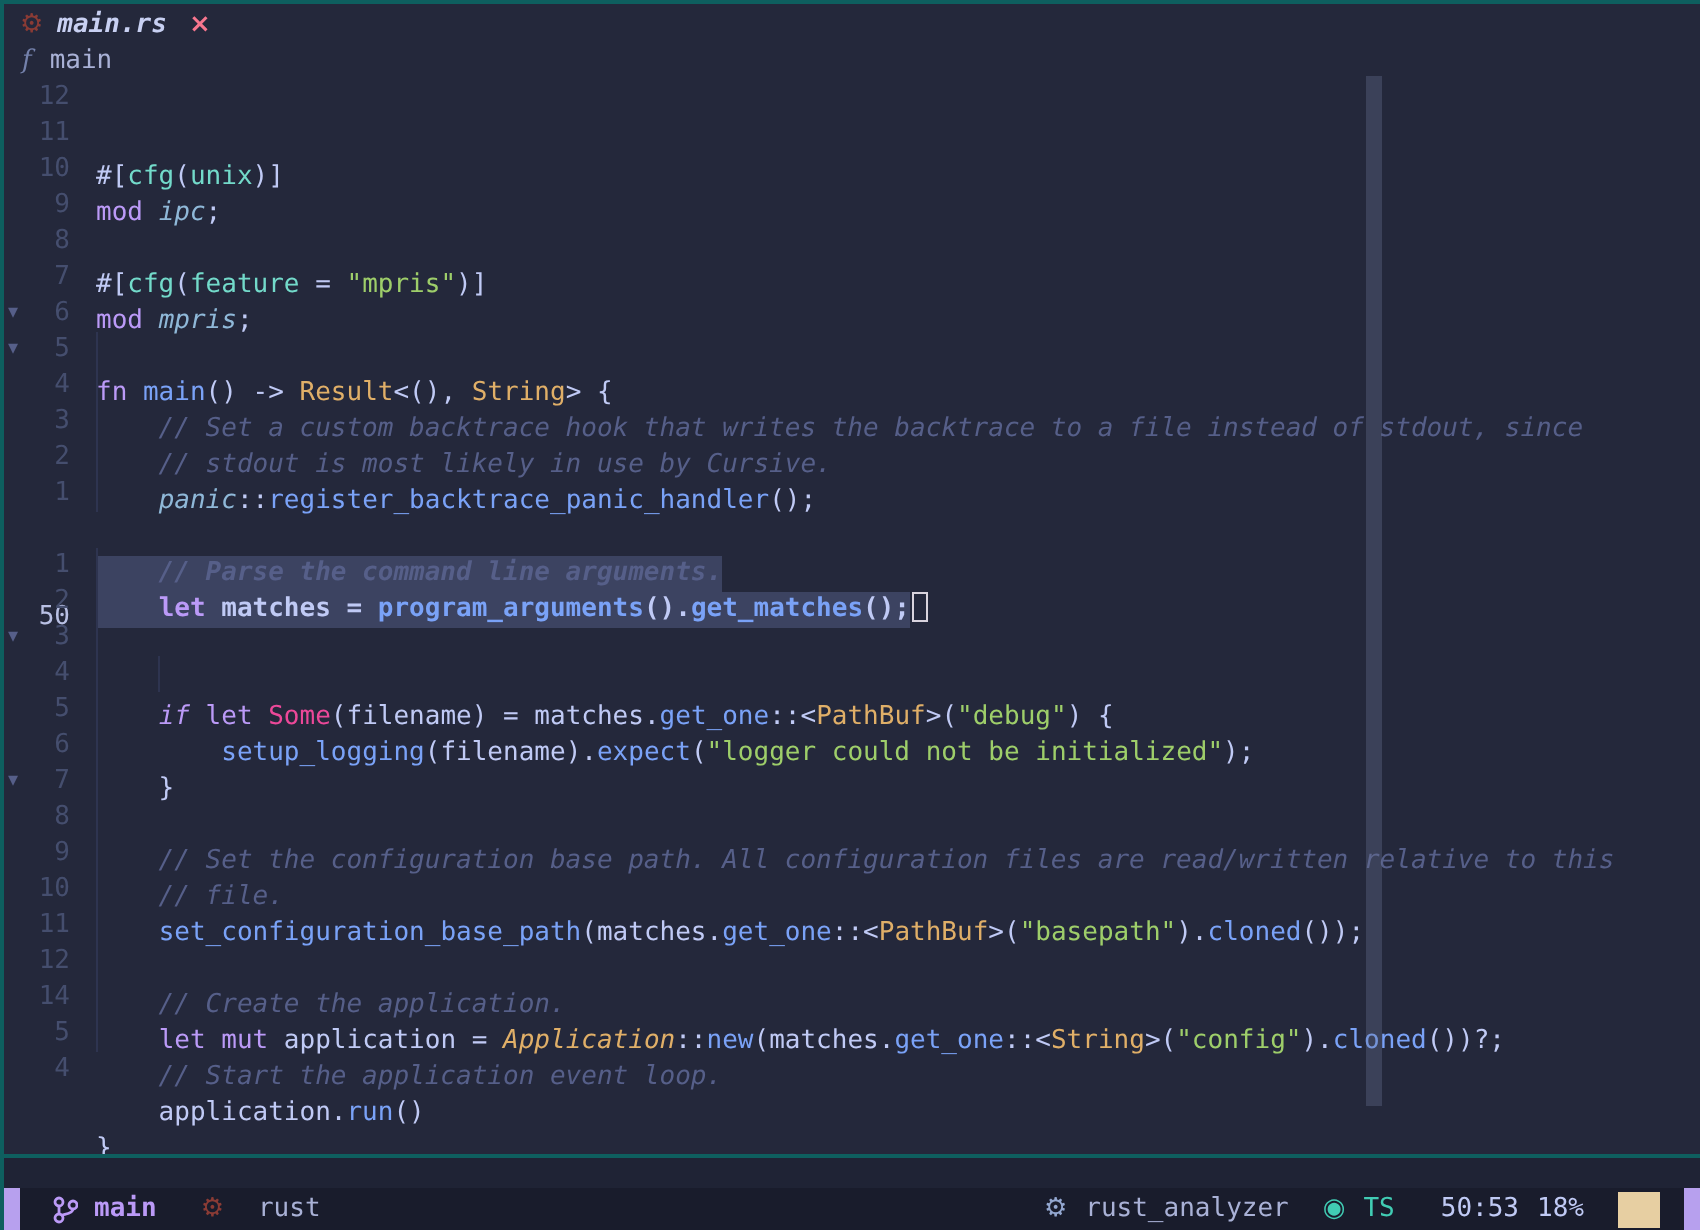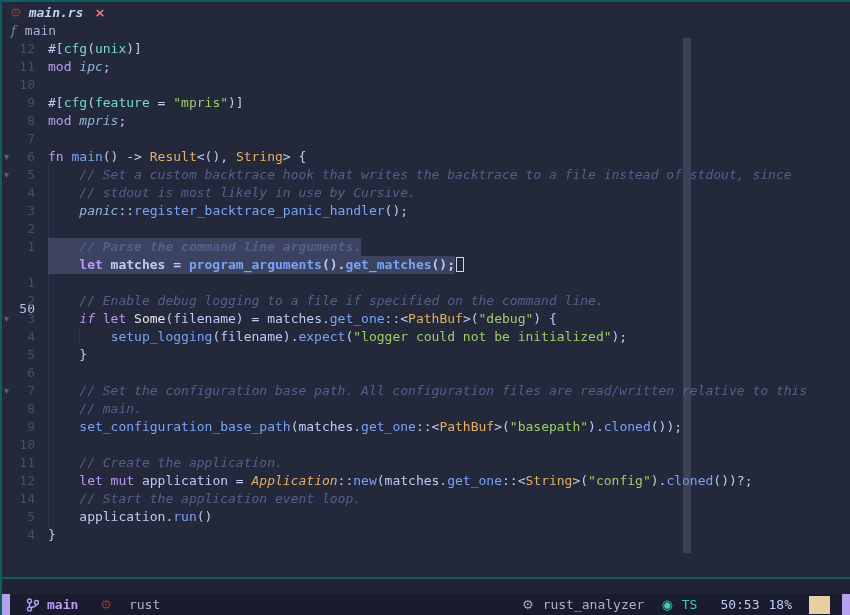--- a/index.html
+++ b/index.html
@@ -32,35 +32,35 @@
   .code-area { flex:1; position:relative; padding-top:2px; overflow:hidden; }
   .row { display:flex; height:18px; line-height:18px; white-space:pre; }
   .gut { width:40px; flex:none; display:flex;justify-content:center; }
   .fold { width:13px; flex:none; padding-left:2px; color:#565f89; font-size:10px;
           font-family:"DejaVu Sans",sans-serif; line-height:18px; }
   .ln { flex:1; text-align:right; padding-right:7px; color:#454e6e; }
   .ln.act { color:#b9c0e4;margin-top:44px; }
   .codeline { position:relative; flex:1; padding-left:6px; }
   .g { position:absolute; top:0; bottom:0; width:1px; background:#2e3450; }
   .guide1 { left:6px; } .guide2 { left:37px; }
-  .wrap { position:relative; display:inline-block; height:18px; }
+  .wrap { position:relative; display:inline-block; height:18px;margin-top:40px; }
   .wrap.sel { background:#3c4361; }
   .emph .tok { font-weight:bold; }
 
   .tok.tx  { color:#c0caf5; }
   .tok.kw  { color:#bb9af7; }
   .tok.kwi { color:#bb9af7; font-style:italic; }
   .tok.fn  { color:#7aa2f7; }
   .tok.str { color:#9ece6a; }
   .tok.typ { color:#e0af68; }
   .tok.typi{ color:#e0af68; font-style:italic; }
   .tok.mod { color:#8fb8d8; font-style:italic;text-align:center; }
   .tok.cm  { color:#565f89; font-style:italic; }
   .tok.teal{ color:#73daca; }
-  .tok.org { color:#e5e5e5; }
+  .tok.org { color:#ec4899; }
 
   .cursor { display:inline-block; width:8px; height:15px; border:1px solid #d9d3dd;
             vertical-align:-3px; margin-left:1px; }
 
   .scrollbar { position:absolute; left:681px; top:0; width:8px; height:515px;
                background:rgba(108,118,152,0.32); }
 
   
   .pane-sep { height:2px; background:#0e5f5f; flex:none; }
   .cmdline { height:15px; background:#1f2335; flex:none; }
@@ -108,27 +108,27 @@
         <div class="row"><div class="gut"><span class="fold"></span><span class="ln">8</span></div><div class="codeline"><span class="wrap"><span class="tok kw">mod </span><span class="tok mod">mpris</span><span class="tok tx">;</span></span></div></div>
         <div class="row"><div class="gut"><span class="fold"></span><span class="ln">7</span></div><div class="codeline"><span class="wrap"></span></div></div>
         <div class="row"><div class="gut"><span class="fold">▾</span><span class="ln">6</span></div><div class="codeline"><span class="wrap"><span class="tok kw">fn </span><span class="tok fn">main</span><span class="tok tx">() -&gt; </span><span class="tok typ">Result</span><span class="tok tx">&lt;(), </span><span class="tok typ">String</span><span class="tok tx">&gt; {</span></span></div></div>
         <div class="row"><div class="gut"><span class="fold">▾</span><span class="ln">5</span></div><div class="codeline"><i class="g guide1"></i><span class="wrap"><span class="tok cm">    // Set a custom backtrace hook that writes the backtrace to a file instead of stdout, since</span></span></div></div>
         <div class="row"><div class="gut"><span class="fold"></span><span class="ln">4</span></div><div class="codeline"><i class="g guide1"></i><span class="wrap"><span class="tok cm">    // stdout is most likely in use by Cursive.</span></span></div></div>
         <div class="row"><div class="gut"><span class="fold"></span><span class="ln">3</span></div><div class="codeline"><i class="g guide1"></i><span class="wrap"><span class="tok tx">    </span><span class="tok mod">panic</span><span class="tok tx">::</span><span class="tok fn">register_backtrace_panic_handler</span><span class="tok tx">();</span></span></div></div>
         <div class="row"><div class="gut"><span class="fold"></span><span class="ln">2</span></div><div class="codeline"><i class="g guide1"></i><span class="wrap"></span></div></div>
         <div class="row emph"><div class="gut"><span class="fold"></span><span class="ln">1</span></div><div class="codeline"><i class="g guide1"></i><span class="wrap sel"><span class="tok cm">    // Parse the command line arguments.</span></span></div></div>
         <div class="row emph"><div class="gut"><span class="fold"></span><span class="ln act">50</span></div><div class="codeline"><span class="wrap sel"><span class="tok tx">    </span><span class="tok kw">let</span><span class="tok tx"> matches = </span><span class="tok fn">program_arguments</span><span class="tok tx">().</span><span class="tok fn">get_matches</span><span class="tok tx">();</span></span><span class="cursor"></span></div></div>
         <div class="row"><div class="gut"><span class="fold"></span><span class="ln">1</span></div><div class="codeline"><i class="g guide1"></i><span class="wrap"></span></div></div>
-        <div class="row"><div class="gut"><span class="fold"></span><span class="ln">2</span></div><div class="codeline"><i class="g guide1"></i><span class="wrap"><span class="tok cm">    // Enable debug logging to a file if specified on the command line.</span></span></div></div>
+        <div class="row"><div class="gut"><span class="fold"></span><span class="ln">2</span></div><div class="codeline"><i class="g guide1"></i></div></div>
         <div class="row"><div class="gut"><span class="fold">▾</span><span class="ln">3</span></div><div class="codeline"><i class="g guide1"></i><span class="wrap"><span class="tok tx">    </span><span class="tok kwi">if </span><span class="tok kw">let </span><span class="tok org">Some</span><span class="tok tx">(filename) = matches.</span><span class="tok fn">get_one</span><span class="tok tx">::&lt;</span><span class="tok typ">PathBuf</span><span class="tok tx">&gt;(</span><span class="tok str">"debug"</span><span class="tok tx">) {</span></span></div></div>
         <div class="row"><div class="gut"><span class="fold"></span><span class="ln">4</span></div><div class="codeline"><i class="g guide1"></i><i class="g guide2"></i><span class="wrap"><span class="tok tx">        </span><span class="tok fn">setup_logging</span><span class="tok tx">(filename).</span><span class="tok fn">expect</span><span class="tok tx">(</span><span class="tok str">"logger could not be initialized"</span><span class="tok tx">);</span></span></div></div>
         <div class="row"><div class="gut"><span class="fold"></span><span class="ln">5</span></div><div class="codeline"><i class="g guide1"></i><span class="wrap"><span class="tok tx">    }</span></span></div></div>
         <div class="row"><div class="gut"><span class="fold"></span><span class="ln">6</span></div><div class="codeline"><i class="g guide1"></i><span class="wrap"></span></div></div>
         <div class="row"><div class="gut"><span class="fold">▾</span><span class="ln">7</span></div><div class="codeline"><i class="g guide1"></i><span class="wrap"><span class="tok cm">    // Set the configuration base path. All configuration files are read/written relative to this</span></span></div></div>
-        <div class="row"><div class="gut"><span class="fold"></span><span class="ln">8</span></div><div class="codeline"><i class="g guide1"></i><span class="wrap"><span class="tok cm">    // main.</span></span></div></div>
+        <div class="row"><div class="gut"><span class="fold"></span><span class="ln">8</span></div><div class="codeline"><i class="g guide1"></i><span class="wrap"><span class="tok cm">    // file.</span></span></div></div>
         <div class="row"><div class="gut"><span class="fold"></span><span class="ln">9</span></div><div class="codeline"><i class="g guide1"></i><span class="wrap"><span class="tok tx">    </span><span class="tok fn">set_configuration_base_path</span><span class="tok tx">(matches.</span><span class="tok fn">get_one</span><span class="tok tx">::&lt;</span><span class="tok typ">PathBuf</span><span class="tok tx">&gt;(</span><span class="tok str">"basepath"</span><span class="tok tx">).</span><span class="tok fn">cloned</span><span class="tok tx">());</span></span></div></div>
         <div class="row"><div class="gut"><span class="fold"></span><span class="ln">10</span></div><div class="codeline"><i class="g guide1"></i><span class="wrap"></span></div></div>
         <div class="row"><div class="gut"><span class="fold"></span><span class="ln">11</span></div><div class="codeline"><i class="g guide1"></i><span class="wrap"><span class="tok cm">    // Create the application.</span></span></div></div>
         <div class="row"><div class="gut"><span class="fold"></span><span class="ln">12</span></div><div class="codeline"><i class="g guide1"></i><span class="wrap"><span class="tok tx">    </span><span class="tok kw">let mut</span><span class="tok tx"> application = </span><span class="tok typi">Application</span><span class="tok tx">::</span><span class="tok fn">new</span><span class="tok tx">(matches.</span><span class="tok fn">get_one</span><span class="tok tx">::&lt;</span><span class="tok typ">String</span><span class="tok tx">&gt;(</span><span class="tok str">"config"</span><span class="tok tx">).</span><span class="tok fn">cloned</span><span class="tok tx">())?;</span></span></div></div>
         <div class="row"><div class="gut"><span class="fold"></span><span class="ln">14</span></div><div class="codeline"><i class="g guide1"></i><span class="wrap"><span class="tok cm">    // Start the application event loop.</span></span></div></div>
         <div class="row"><div class="gut"><span class="fold"></span><span class="ln">5</span></div><div class="codeline"><i class="g guide1"></i><span class="wrap"><span class="tok tx">    application.</span><span class="tok fn">run</span><span class="tok tx">()</span></span></div></div>
         <div class="row"><div class="gut"><span class="fold"></span><span class="ln">4</span></div><div class="codeline"><span class="wrap"><span class="tok tx">}</span></span></div></div>
       </div>
     <div class="scrollbar"></div>
   </div>

